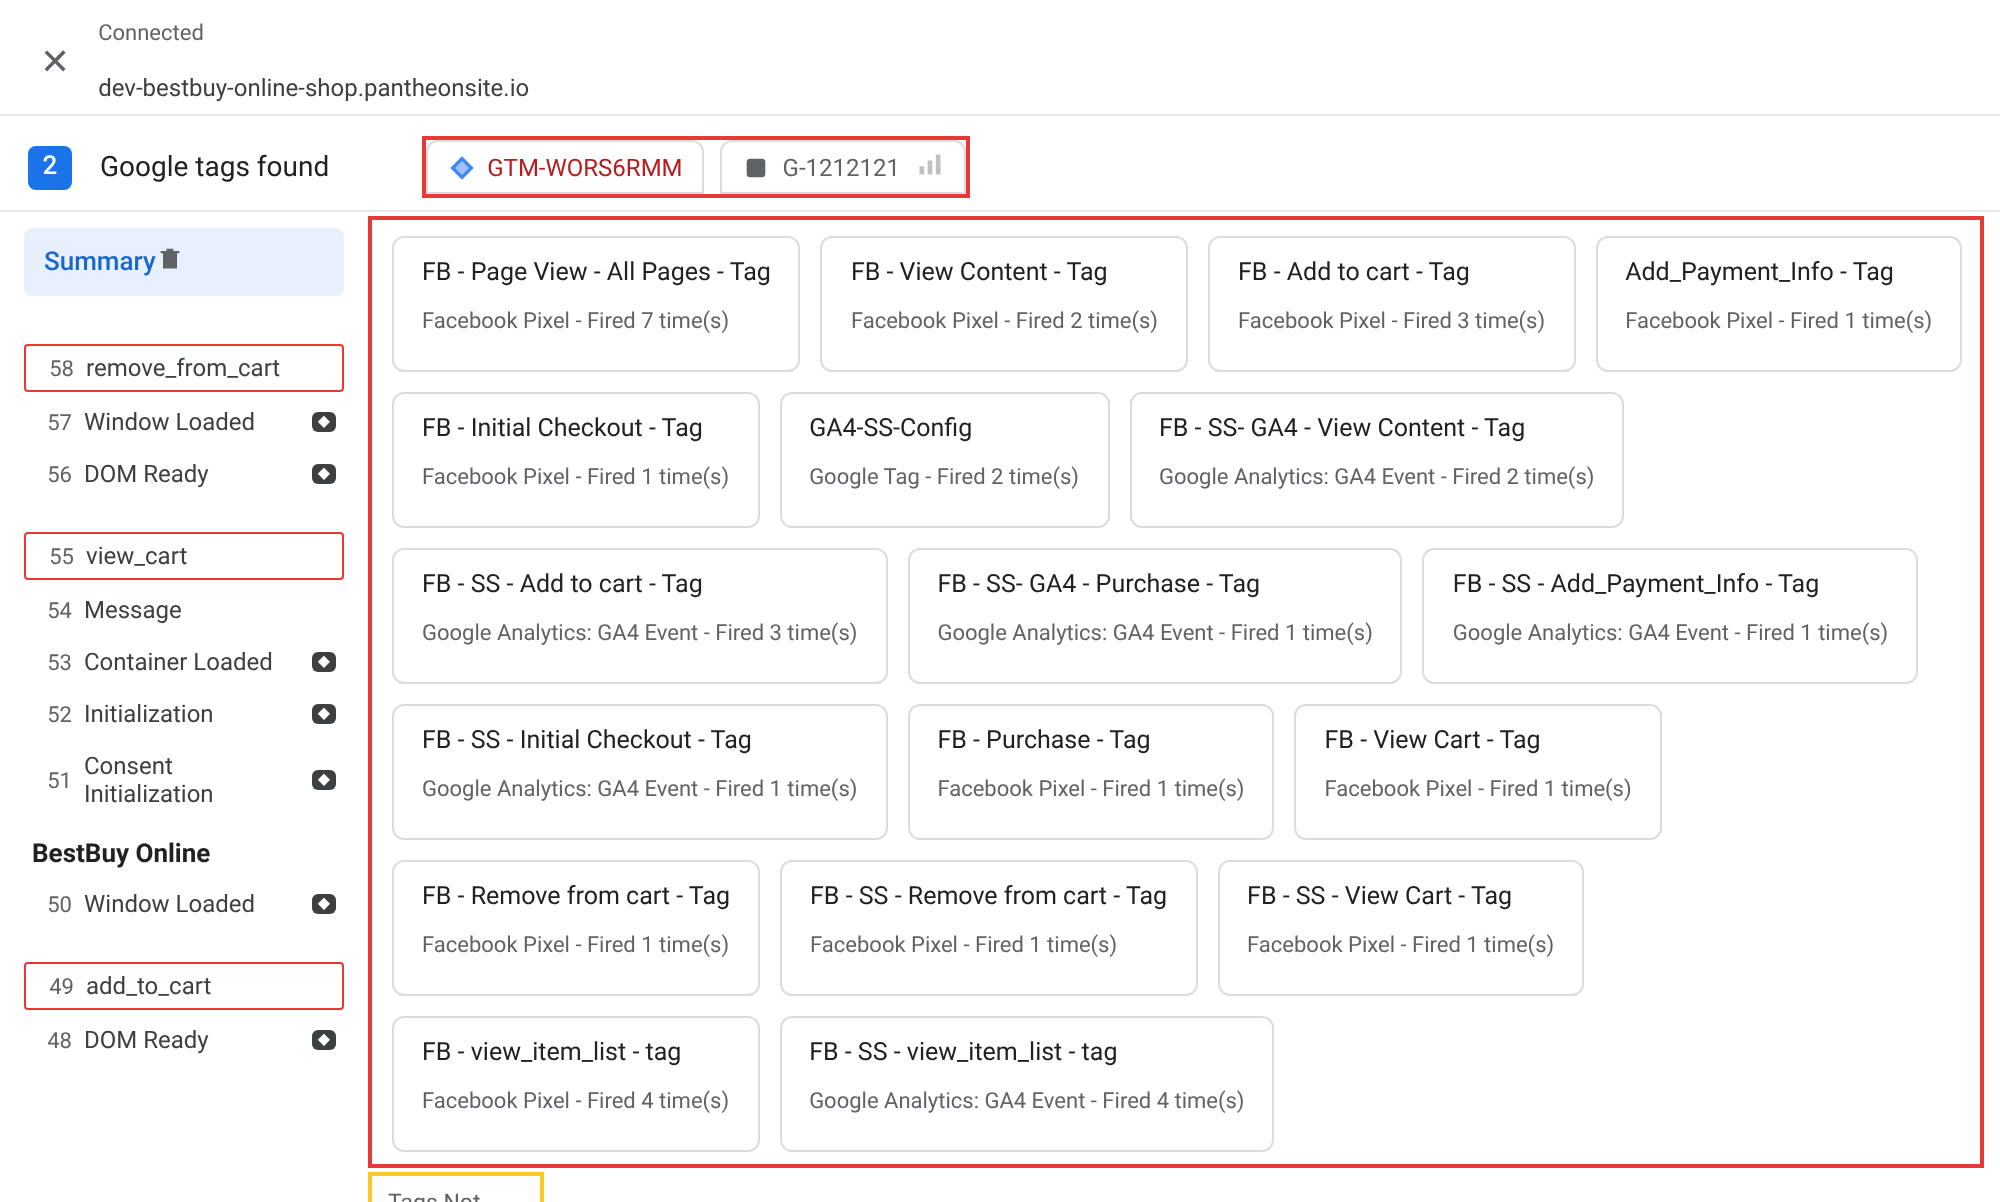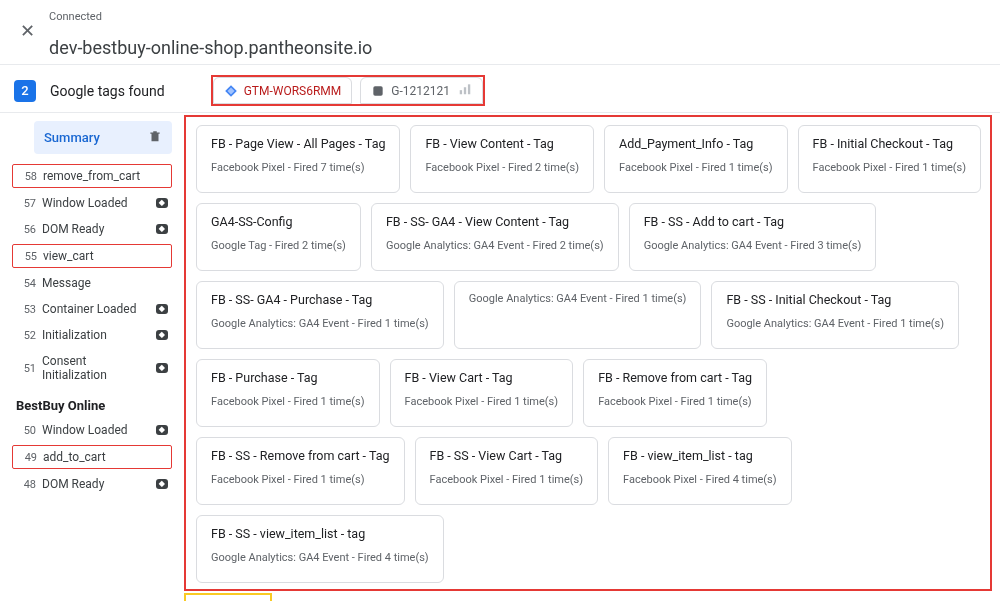--- a/index.html
+++ b/index.html
@@ -17,21 +17,21 @@
     .header {
       padding: 10px 20px 6px 20px;
       display: flex;
       align-items: flex-start;
       gap: 14px;
       border-bottom: 1px solid #e8eaed;
     }
     .header .close { font-size: 18px; color: #5f6368; margin-top: 10px; cursor: pointer; }
     .header .texts { display: flex; flex-direction: column; }
     .header .connected { font-size: 11px; color: #5f6368; margin-bottom: 14px; }
-    .header .site { font-size: 18px; color: #3c4043; }
+    .header .site { font-size: 12px; color: #3c4043; }
 
     
     .titlebar {
       display: flex;
       align-items: center;
       padding: 10px 14px 6px 14px;
       gap: 14px;
       border-bottom: 1px solid #e8eaed;
     }
     .count-badge {
@@ -75,40 +75,39 @@
 
     
     .sidebar {
       width: 180px;
       flex-shrink: 0;
       padding: 8px 8px 0 12px;
     }
     .summary-row {
       display: flex;
       align-items: center;
-      justify-content: space-between;
+      justify-content: flex-start;
       background: #e8f0fe;
       border-radius: 4px;
       padding: 8px 10px;
       color: #1967d2;
       font-weight: 500;
       margin-bottom: 10px;
-      margin-left: 22px;
     }
     .summary-row .trash { color: #5f6368; font-size: 14px; }
     .ev-list { display: flex; flex-direction: column; gap: 4px; }
     .ev-item {
       display: flex;
       align-items: center;
       gap: 6px;
       padding: 4px 4px;
       font-size: 12px;
       color: #3c4043;
     }
-    .ev-item.red { border: 1.5px solid #e53935; border-radius: 2px; }
+    .ev-item.red { border: 1.5px solid #e53935; border-radius: 2px; margin-top: 14px; }
     .ev-num { color: #5f6368; width: 20px; text-align: right; font-size: 11px; }
     .ev-label { flex: 1; }
     .ev-badge {
       background: #3c4043;
       color: #fff;
       font-size: 8px;
       border-radius: 3px;
       padding: 1px 3px;
       line-height: 1;
     }
@@ -256,20 +255,24 @@
       <div class="cards" id="fired-cards">
           <div class="card">
             <div class="c-title">FB - Page View - All Pages - Tag</div>
             <div class="c-sub">Facebook Pixel - Fired 7 time(s)</div>
           </div>
           <div class="card">
             <div class="c-title">FB - View Content - Tag</div>
             <div class="c-sub">Facebook Pixel - Fired 2 time(s)</div>
           </div>
           <div class="card">
+            <div class="c-title">FB - Add to cart - Tag</div>
+            <div class="c-sub">Facebook Pixel - Fired 3 time(s)</div>
+          </div>
+          <div class="card">
             <div class="c-title">Add_Payment_Info - Tag</div>
             <div class="c-sub">Facebook Pixel - Fired 1 time(s)</div>
           </div>
           <div class="card">
             <div class="c-title">FB - Initial Checkout - Tag</div>
             <div class="c-sub">Facebook Pixel - Fired 1 time(s)</div>
           </div>
           <div class="card">
             <div class="c-title">GA4-SS-Config</div>
             <div class="c-sub">Google Tag - Fired 2 time(s)</div>
@@ -280,20 +283,21 @@
           </div>
           <div class="card">
             <div class="c-title">FB - SS - Add to cart - Tag</div>
             <div class="c-sub">Google Analytics: GA4 Event - Fired 3 time(s)</div>
           </div>
           <div class="card">
             <div class="c-title">FB - SS- GA4 - Purchase - Tag</div>
             <div class="c-sub">Google Analytics: GA4 Event - Fired 1 time(s)</div>
           </div>
           <div class="card">
+            <div class="c-title">FB - SS - Add_Payment_Info - Tag</div>
             <div class="c-sub">Google Analytics: GA4 Event - Fired 1 time(s)</div>
           </div>
           <div class="card">
             <div class="c-title">FB - SS - Initial Checkout - Tag</div>
             <div class="c-sub">Google Analytics: GA4 Event - Fired 1 time(s)</div>
           </div>
           <div class="card">
             <div class="c-title">FB - Purchase - Tag</div>
             <div class="c-sub">Facebook Pixel - Fired 1 time(s)</div>
           </div>

